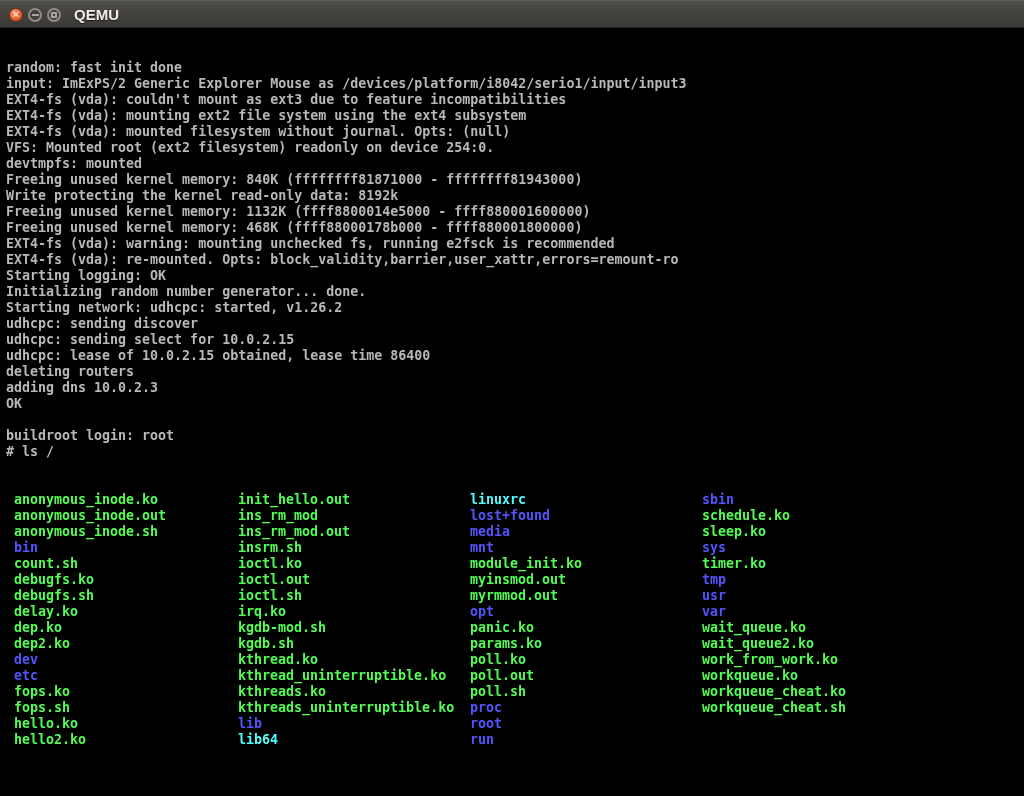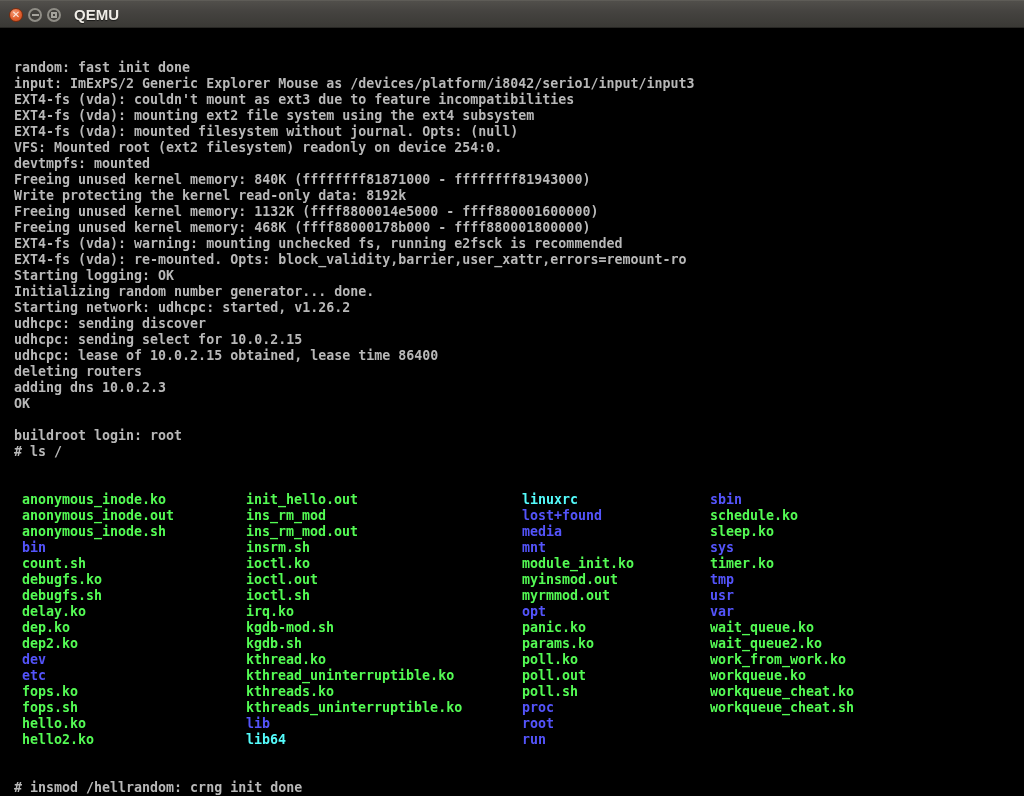--- a/index.html
+++ b/index.html
@@ -63,28 +63,28 @@
   .terminal {
     position: absolute; top: 28px; left: 0;
     width: 1024px; height: 768px;
     background: #000;
     color: #b8b8b8;
     font-family: "DejaVu Sans Mono", monospace;
     font-weight: bold;
     font-size: 13.3px;
     line-height: 16px;
     white-space: pre;
-    padding-left: 14px;
+    padding-left: 6px;
   }
   .term-line { height: 16px; overflow: hidden; }
   .ls-row { height: 16px; position: relative; }
   .ls-cell { position: absolute; top: 0; height: 16px; overflow: hidden; }
   .ls-cell:nth-child(1) { left: 8px; }
   .ls-cell:nth-child(2) { left: 232px; }
-  .ls-cell:nth-child(3) { left: 464px; margin-left: 44px; }
+  .ls-cell:nth-child(3) { left: 464px; }
   .ls-cell:nth-child(4) { left: 696px; }
 </style>
 </head>
 <body>
 
 <div class="window">
 
   <div class="titlebar">
     <div class="tb-btn tb-close">
       <span>✕</span>
@@ -94,17 +94,16 @@
     </div>
     <div class="tb-btn tb-dim tb-max">
       <span class="glyph-square"></span>
     </div>
     <div class="tb-title">QEMU</div>
   </div>
 
   <div class="terminal" style="background: rgb(0, 0, 0); color: rgb(184, 184, 184);">
     <div id="boot-lines"><div class="term-line">random: fast init done</div><div class="term-line">input: ImExPS/2 Generic Explorer Mouse as /devices/platform/i8042/serio1/input/input3</div><div class="term-line">EXT4-fs (vda): couldn't mount as ext3 due to feature incompatibilities</div><div class="term-line">EXT4-fs (vda): mounting ext2 file system using the ext4 subsystem</div><div class="term-line">EXT4-fs (vda): mounted filesystem without journal. Opts: (null)</div><div class="term-line">VFS: Mounted root (ext2 filesystem) readonly on device 254:0.</div><div class="term-line">devtmpfs: mounted</div><div class="term-line">Freeing unused kernel memory: 840K (ffffffff81871000 - ffffffff81943000)</div><div class="term-line">Write protecting the kernel read-only data: 8192k</div><div class="term-line">Freeing unused kernel memory: 1132K (ffff8800014e5000 - ffff880001600000)</div><div class="term-line">Freeing unused kernel memory: 468K (ffff88000178b000 - ffff880001800000)</div><div class="term-line">EXT4-fs (vda): warning: mounting unchecked fs, running e2fsck is recommended</div><div class="term-line">EXT4-fs (vda): re-mounted. Opts: block_validity,barrier,user_xattr,errors=remount-ro</div><div class="term-line">Starting logging: OK</div><div class="term-line">Initializing random number generator... done.</div><div class="term-line">Starting network: udhcpc: started, v1.26.2</div><div class="term-line">udhcpc: sending discover</div><div class="term-line">udhcpc: sending select for 10.0.2.15</div><div class="term-line">udhcpc: lease of 10.0.2.15 obtained, lease time 86400</div><div class="term-line">deleting routers</div><div class="term-line">adding dns 10.0.2.3</div><div class="term-line">OK</div><div class="term-line"> </div><div class="term-line">buildroot login: root</div><div class="term-line"># ls /</div></div>
     <div id="ls-grid"><div class="ls-row"><span class="ls-cell" style="color: rgb(84, 251, 84);">anonymous_inode.ko</span><span class="ls-cell" style="color: rgb(84, 251, 84);">init_hello.out</span><span class="ls-cell" style="color: rgb(84, 251, 251);">linuxrc</span><span class="ls-cell" style="color: rgb(84, 84, 251);">sbin</span></div><div class="ls-row"><span class="ls-cell" style="color: rgb(84, 251, 84);">anonymous_inode.out</span><span class="ls-cell" style="color: rgb(84, 251, 84);">ins_rm_mod</span><span class="ls-cell" style="color: rgb(84, 84, 251);">lost+found</span><span class="ls-cell" style="color: rgb(84, 251, 84);">schedule.ko</span></div><div class="ls-row"><span class="ls-cell" style="color: rgb(84, 251, 84);">anonymous_inode.sh</span><span class="ls-cell" style="color: rgb(84, 251, 84);">ins_rm_mod.out</span><span class="ls-cell" style="color: rgb(84, 84, 251);">media</span><span class="ls-cell" style="color: rgb(84, 251, 84);">sleep.ko</span></div><div class="ls-row"><span class="ls-cell" style="color: rgb(84, 84, 251);">bin</span><span class="ls-cell" style="color: rgb(84, 251, 84);">insrm.sh</span><span class="ls-cell" style="color: rgb(84, 84, 251);">mnt</span><span class="ls-cell" style="color: rgb(84, 84, 251);">sys</span></div><div class="ls-row"><span class="ls-cell" style="color: rgb(84, 251, 84);">count.sh</span><span class="ls-cell" style="color: rgb(84, 251, 84);">ioctl.ko</span><span class="ls-cell" style="color: rgb(84, 251, 84);">module_init.ko</span><span class="ls-cell" style="color: rgb(84, 251, 84);">timer.ko</span></div><div class="ls-row"><span class="ls-cell" style="color: rgb(84, 251, 84);">debugfs.ko</span><span class="ls-cell" style="color: rgb(84, 251, 84);">ioctl.out</span><span class="ls-cell" style="color: rgb(84, 251, 84);">myinsmod.out</span><span class="ls-cell" style="color: rgb(84, 84, 251);">tmp</span></div><div class="ls-row"><span class="ls-cell" style="color: rgb(84, 251, 84);">debugfs.sh</span><span class="ls-cell" style="color: rgb(84, 251, 84);">ioctl.sh</span><span class="ls-cell" style="color: rgb(84, 251, 84);">myrmmod.out</span><span class="ls-cell" style="color: rgb(84, 84, 251);">usr</span></div><div class="ls-row"><span class="ls-cell" style="color: rgb(84, 251, 84);">delay.ko</span><span class="ls-cell" style="color: rgb(84, 251, 84);">irq.ko</span><span class="ls-cell" style="color: rgb(84, 84, 251);">opt</span><span class="ls-cell" style="color: rgb(84, 84, 251);">var</span></div><div class="ls-row"><span class="ls-cell" style="color: rgb(84, 251, 84);">dep.ko</span><span class="ls-cell" style="color: rgb(84, 251, 84);">kgdb-mod.sh</span><span class="ls-cell" style="color: rgb(84, 251, 84);">panic.ko</span><span class="ls-cell" style="color: rgb(84, 251, 84);">wait_queue.ko</span></div><div class="ls-row"><span class="ls-cell" style="color: rgb(84, 251, 84);">dep2.ko</span><span class="ls-cell" style="color: rgb(84, 251, 84);">kgdb.sh</span><span class="ls-cell" style="color: rgb(84, 251, 84);">params.ko</span><span class="ls-cell" style="color: rgb(84, 251, 84);">wait_queue2.ko</span></div><div class="ls-row"><span class="ls-cell" style="color: rgb(84, 84, 251);">dev</span><span class="ls-cell" style="color: rgb(84, 251, 84);">kthread.ko</span><span class="ls-cell" style="color: rgb(84, 251, 84);">poll.ko</span><span class="ls-cell" style="color: rgb(84, 251, 84);">work_from_work.ko</span></div><div class="ls-row"><span class="ls-cell" style="color: rgb(84, 84, 251);">etc</span><span class="ls-cell" style="color: rgb(84, 251, 84);">kthread_uninterruptible.ko</span><span class="ls-cell" style="color: rgb(84, 251, 84);">poll.out</span><span class="ls-cell" style="color: rgb(84, 251, 84);">workqueue.ko</span></div><div class="ls-row"><span class="ls-cell" style="color: rgb(84, 251, 84);">fops.ko</span><span class="ls-cell" style="color: rgb(84, 251, 84);">kthreads.ko</span><span class="ls-cell" style="color: rgb(84, 251, 84);">poll.sh</span><span class="ls-cell" style="color: rgb(84, 251, 84);">workqueue_cheat.ko</span></div><div class="ls-row"><span class="ls-cell" style="color: rgb(84, 251, 84);">fops.sh</span><span class="ls-cell" style="color: rgb(84, 251, 84);">kthreads_uninterruptible.ko</span><span class="ls-cell" style="color: rgb(84, 84, 251);">proc</span><span class="ls-cell" style="color: rgb(84, 251, 84);">workqueue_cheat.sh</span></div><div class="ls-row"><span class="ls-cell" style="color: rgb(84, 251, 84);">hello.ko</span><span class="ls-cell" style="color: rgb(84, 84, 251);">lib</span><span class="ls-cell" style="color: rgb(84, 84, 251);">root</span><span class="ls-cell"></span></div><div class="ls-row"><span class="ls-cell" style="color: rgb(84, 251, 84);">hello2.ko</span><span class="ls-cell" style="color: rgb(84, 251, 251);">lib64</span><span class="ls-cell" style="color: rgb(84, 84, 251);">run</span><span class="ls-cell"></span></div></div>
-    <div id="tail-lines"><div class="term-line"># insmod /hellrandom: crng init done</div></div>
     
   </div>
 
 </div>
 
 </body></html>

